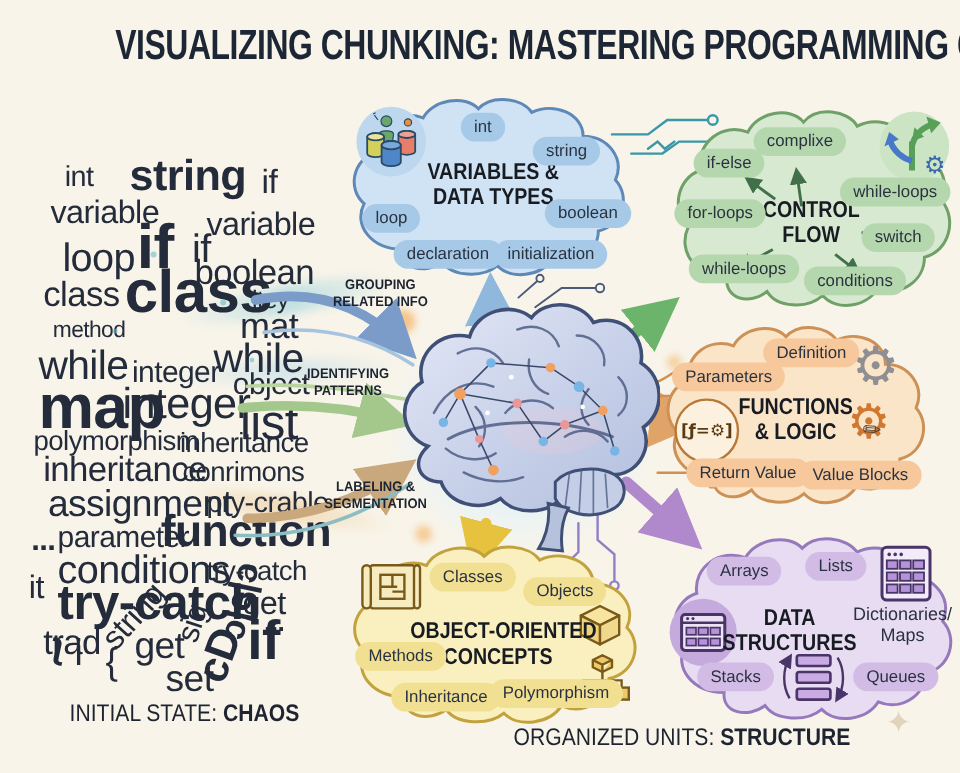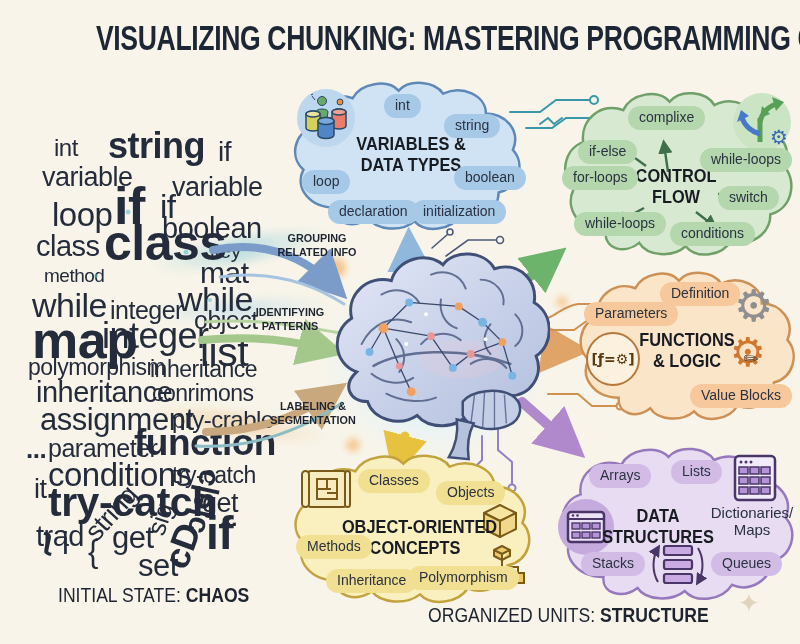--- a/index.html
+++ b/index.html
@@ -171,21 +171,21 @@
     <span class="wc-word" style="left: 128px; top: 230px; font-size: 23px; font-weight: 400;">inheritance</span>
     <span class="wc-word" style="left: 14px; top: 250px; font-size: 29px; font-weight: 400;">inheritance</span>
     <span class="wc-word" style="left: 130px; top: 254px; font-size: 23px; font-weight: 400;">conrimons</span>
     <span class="wc-word" style="left: 18px; top: 276px; font-size: 31px; font-weight: 400;">assignment</span>
     <span class="wc-word" style="left: 150px; top: 280px; font-size: 24px; font-weight: 400;">pry-crable</span>
     <span class="wc-word" style="left: 26px; top: 308px; font-size: 25px; font-weight: 400;">parameter</span>
     <span class="wc-word" style="left: 112px; top: 296px; font-size: 37px; font-weight: 700;">function</span>
     <span class="wc-word" style="left: 4px; top: 308px; font-size: 26px; font-weight: 700;">...</span>
     <span class="wc-word" style="left: 26px; top: 330px; font-size: 33px; font-weight: 400;">conditions</span>
     <span class="wc-word" style="left: 150px; top: 336px; font-size: 23px; font-weight: 400;">try-catch</span>
-    <span class="wc-word" style="left: 12px; top: 348px; font-size: 27px; font-weight: 400;">it</span>
+    <span class="wc-word" style="left: 2px; top: 348px; font-size: 27px; font-weight: 400;">it</span>
     <span class="wc-word" style="left: 26px; top: 354px; font-size: 41px; font-weight: 700;">try-catch</span>
     <span class="wc-word" style="left: 14px; top: 394px; font-size: 29px; font-weight: 400;">trad</span>
     <span class="wc-word" style="left: 58px; top: 372px; font-size: 27px; font-weight: 400; transform: rotate(-48deg);">string</span>
     <span class="wc-word" style="left: 180px; top: 362px; font-size: 27px; font-weight: 400;">get</span>
     <span class="wc-word" style="left: 198px; top: 380px; font-size: 22px; font-weight: 700;">...</span>
     <span class="wc-word" style="left: 122px; top: 378px; font-size: 26px; font-weight: 400; transform: rotate(-72deg);">sig</span>
     <span class="wc-word" style="left: 146px; top: 358px; font-size: 30px; font-weight: 700; transform: rotate(-78deg);">ɔ|e|ɔ</span>
     <span class="wc-word" style="left: 138px; top: 400px; font-size: 36px; font-weight: 700; transform: rotate(-70deg);">cD</span>
     <span class="wc-word" style="left: 184px; top: 382px; font-size: 46px; font-weight: 700;">if</span>
     <span class="wc-word" style="left: 22px; top: 396px; font-size: 30px; font-weight: 700; transform: rotate(12deg);">ʅ</span>
@@ -385,42 +385,43 @@
     <path d="M40,5 L52,10 L44,19 Z" fill="#58a058"></path>
     <path d="M30,14 L38,22 L28,26 Z" fill="#58a058"></path>
     <path d="M28,42 C20,40 13,34 10,26" stroke="#4878c8" stroke-width="5" fill="none"></path>
     <path d="M5,30 L9,18 L17,24 Z" fill="#4878c8"></path>
     <text x="38" y="52" font-size="20" fill="#3868b0" font-family="DejaVu Sans">⚙</text>
   </svg>
   <div class="cloud-title" style="left:45px;top:76px;width:150px">
     <span>CONTROL</span>
     <span>FLOW</span>
   </div>
-  <span class="pill" style="left:22px;top:50px">if-else</span>
+  <span class="pill" style="left:22px;top:34px">if-else</span>
   <span class="pill" style="left:72px;top:16px">complixe</span>
   <span class="pill" style="left:144px;top:58px">while-loops</span>
   <span class="pill" style="left:6px;top:76px">for-loops</span>
   <span class="pill" style="left:162px;top:96px">switch</span>
   <span class="pill" style="left:18px;top:122px">while-loops</span>
   <span class="pill" style="left:114px;top:132px">conditions</span>
 </div>
 
-<div class="cluster c-fun" style="left:572px;top:270px;width:226px;height:152px">
+<div class="cluster c-fun" style="left:548px;top:270px;width:226px;height:152px">
   <svg class="cloud-shape" viewBox="0 0 300 200" preserveAspectRatio="none">
       <use href="#cloudPath"></use>
     </svg>
   <span class="pill" style="left:88px;top:12px">Definition</span>
   <span class="pill" style="left:12px;top:32px">Parameters</span>
   <div class="f-symbol" style="left:14px;top:62px">[ƒ=⚙]</div>
   <span class="gear gear-gray" style="left:162px;top:14px">⚙</span>
   <span class="gear gear-orange" style="left:158px;top:62px">⚙<span class="gear-pencil">✎</span></span>
   <div class="cloud-title" style="left:40px;top:60px;width:150px">
     <span>FUNCTIONS</span>
     <span>&amp; LOGIC</span>
   </div>
+  <span class="pill" style="left:24px;top:112px">Return Value</span>
   <span class="pill" style="left:118px;top:114px">Value Blocks</span>
 </div>
 
 <div class="cluster c-oop" style="left:286px;top:453px;width:248px;height:152px">
   <svg class="cloud-shape" viewBox="0 0 300 200" preserveAspectRatio="none">
       <use href="#cloudPath"></use>
     </svg>
   <svg class="cloud-icon" style="left:14px;top:14px" width="52" height="46" viewBox="0 0 52 46">
     <g stroke="#7a5a18" stroke-width="2" fill="#f7ecc0">
       <rect x="8" y="4" width="38" height="36" rx="3"></rect>

